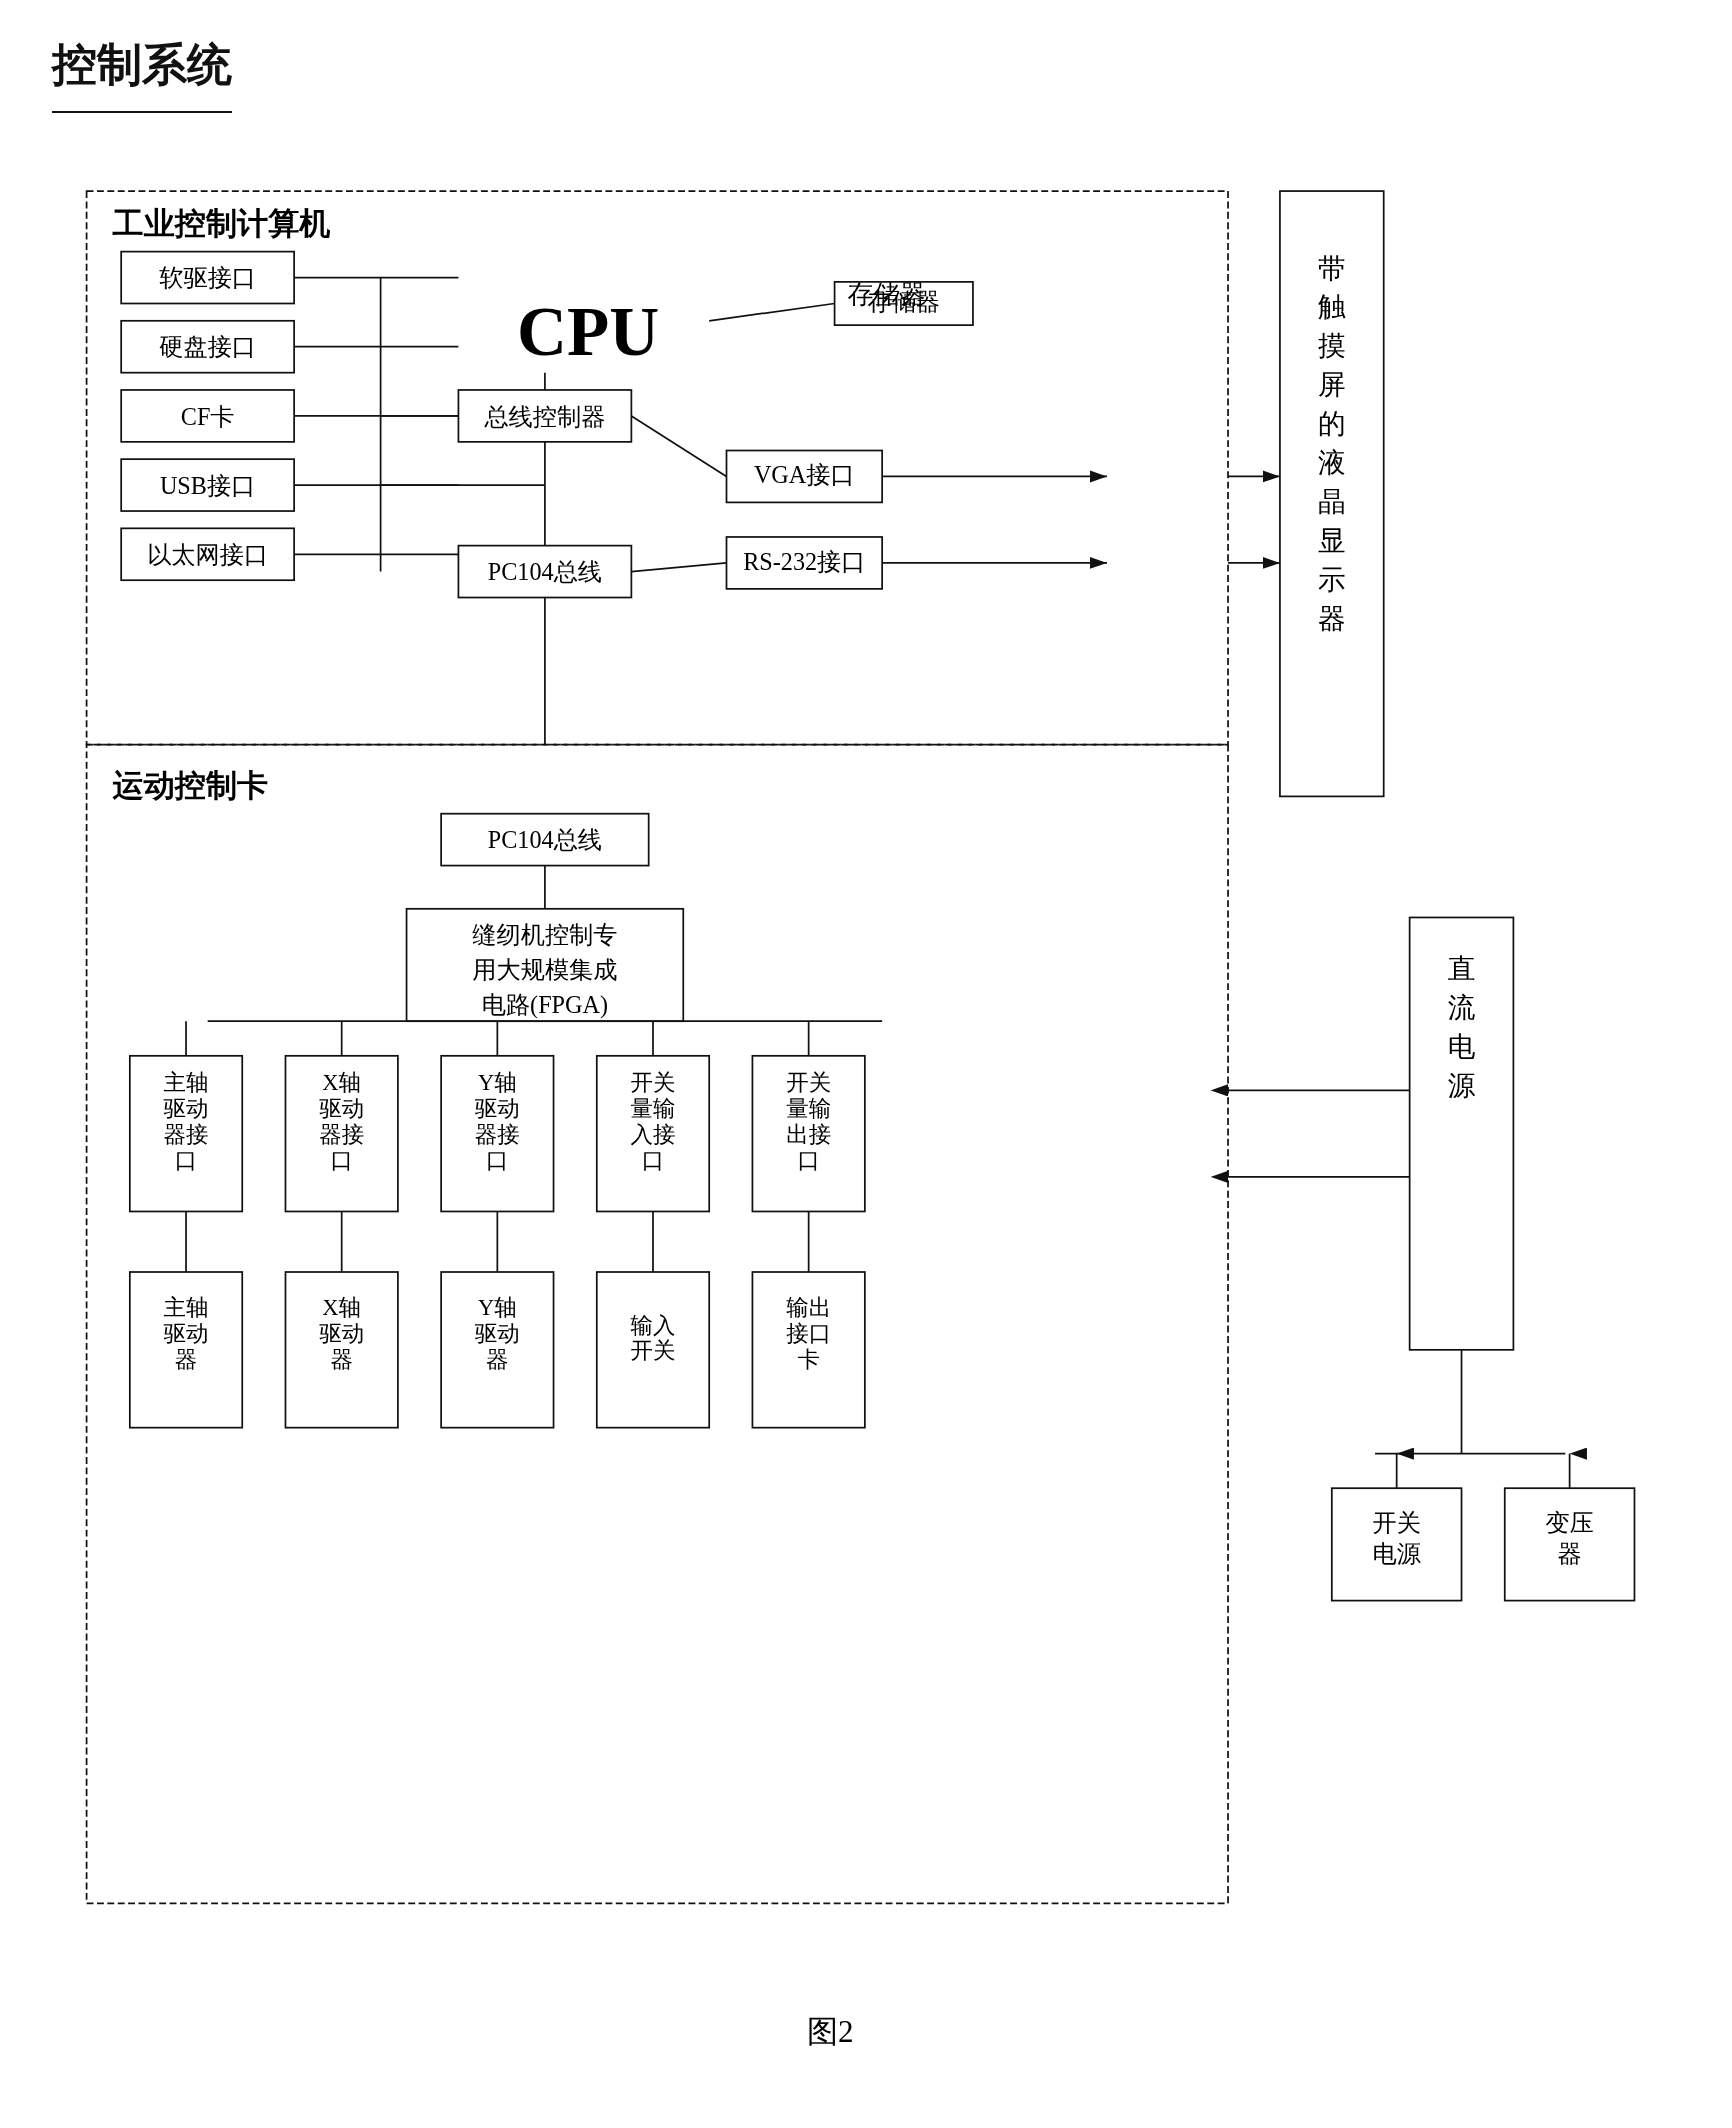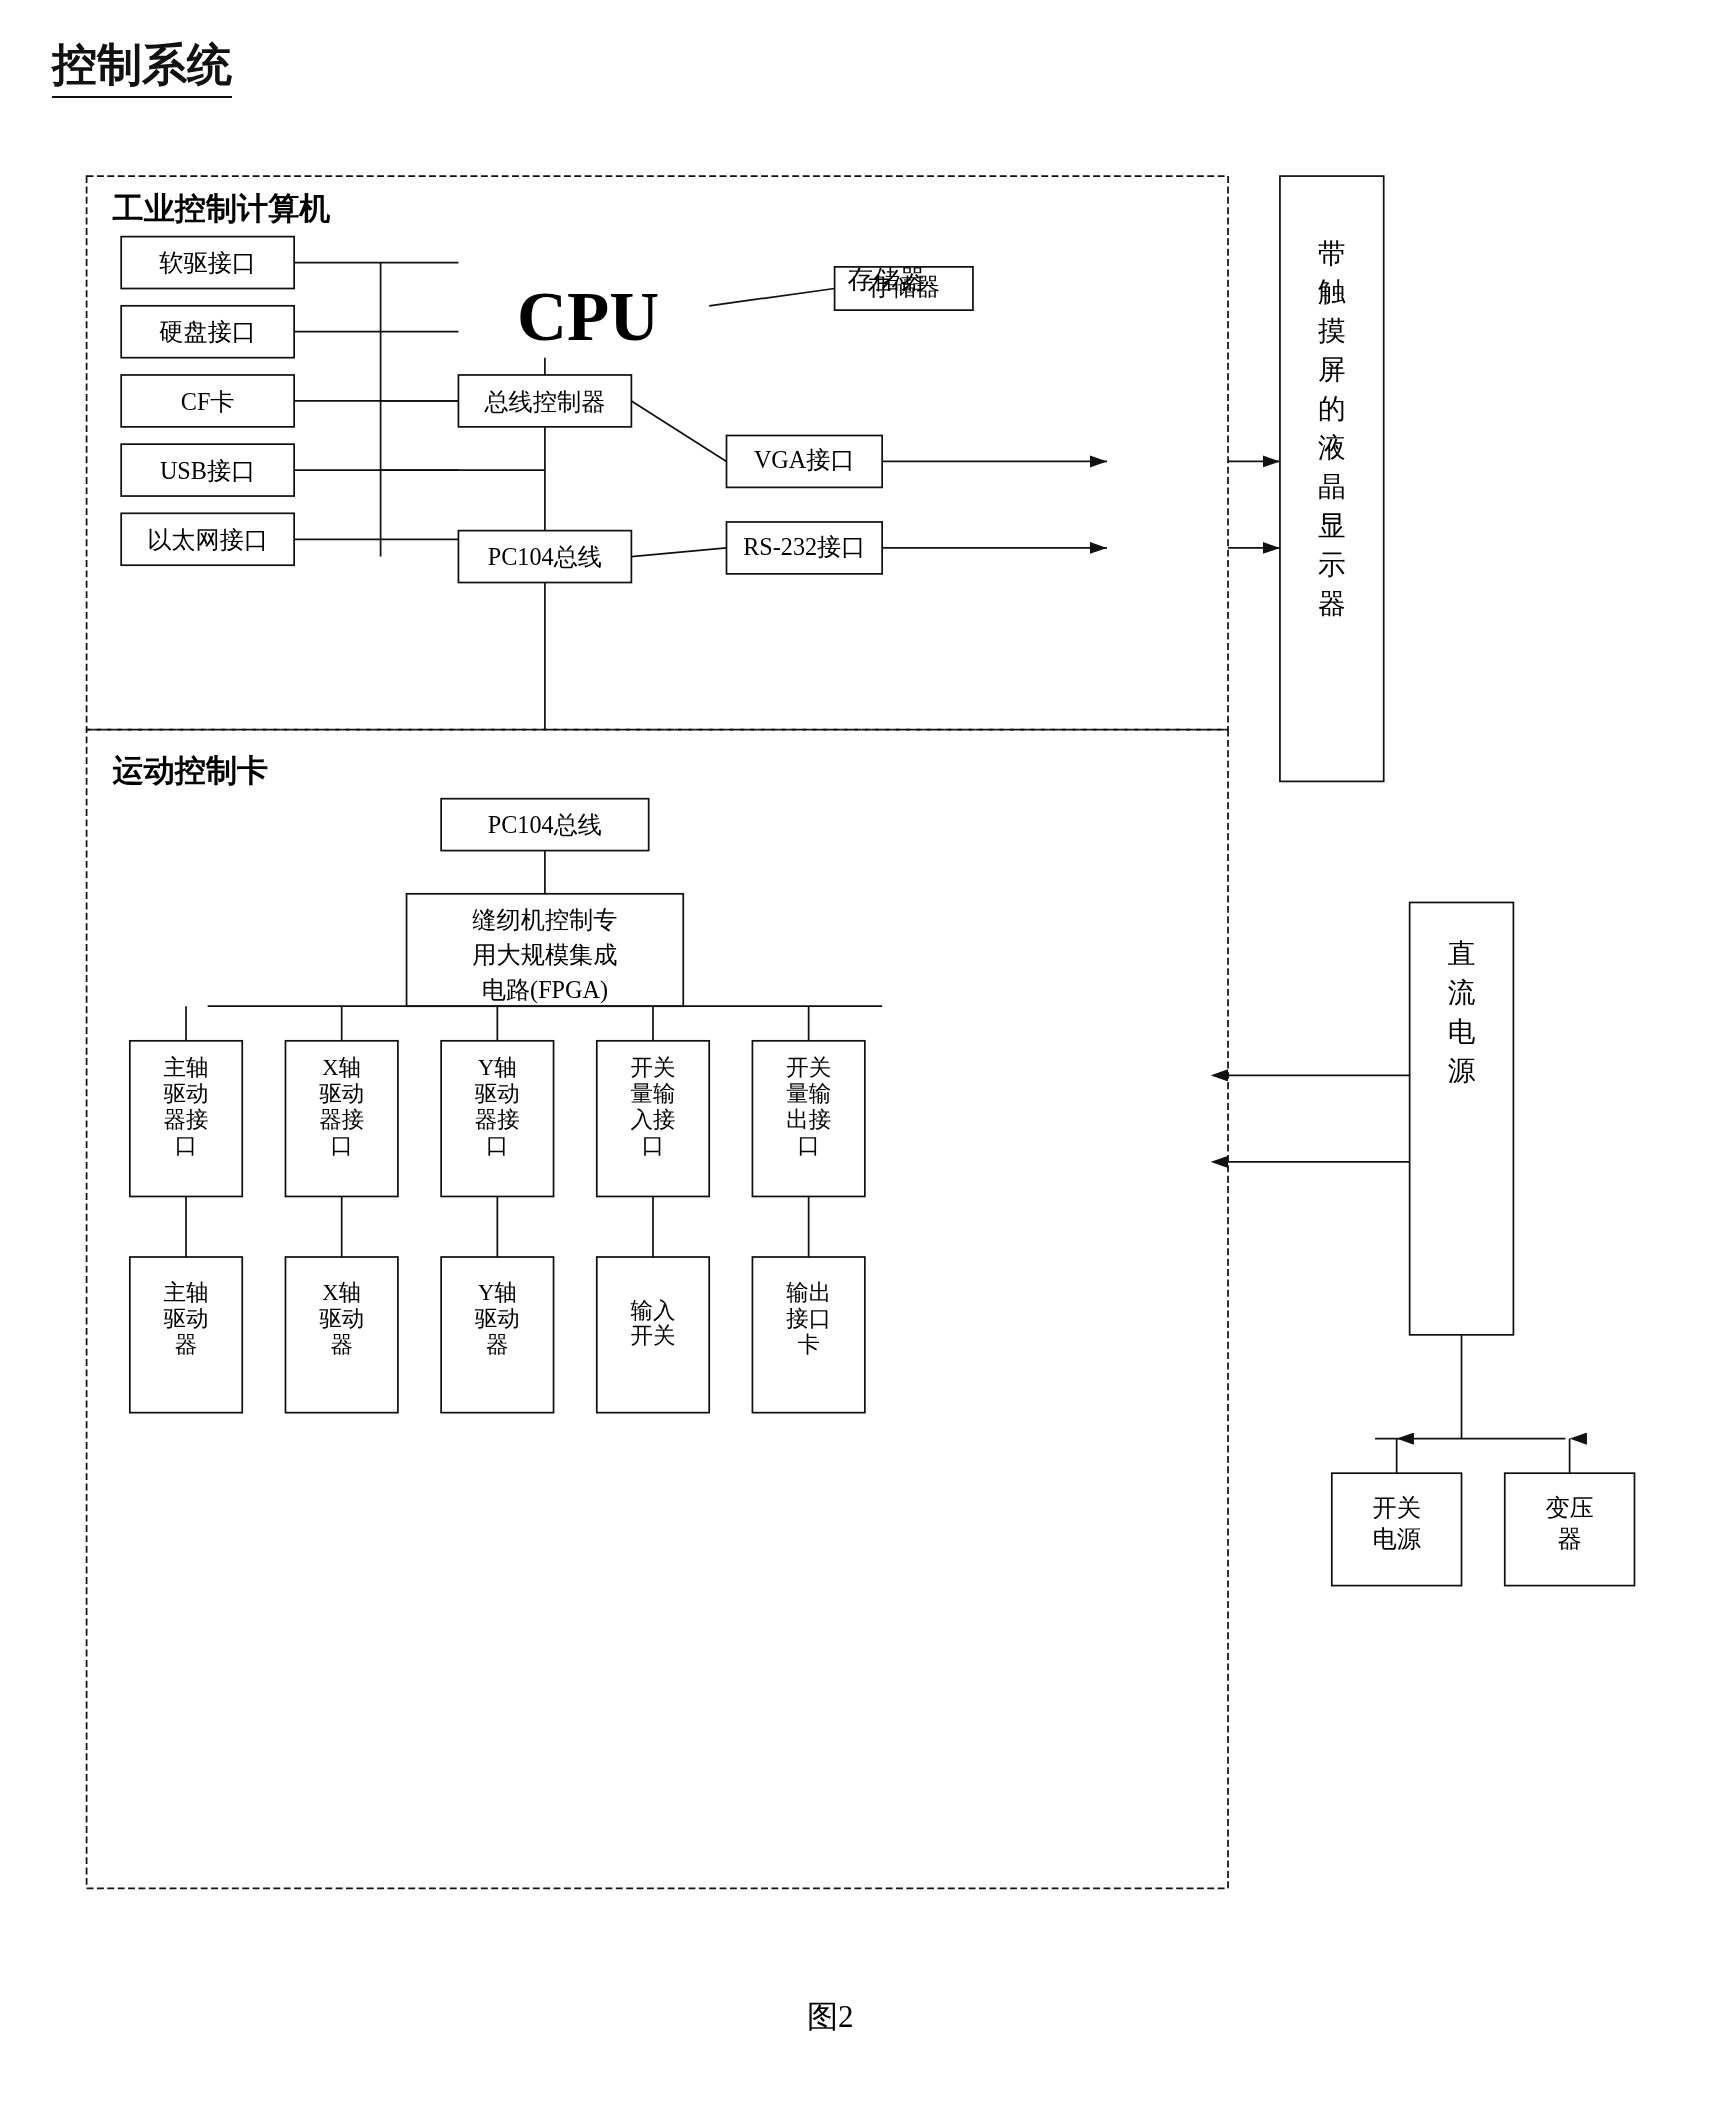--- a/index.html
+++ b/index.html
@@ -10,21 +10,21 @@
       min-height: 2128px;
       padding: 35px 52px;
       color: #111;
     }
 
     .page-title {
       font-size: 45px;
       font-weight: bold;
       margin-bottom: 26px;
       border-bottom: 2.6px solid #111;
-      padding-bottom: 1px;
+      padding-bottom: 16px;
       display: inline-block;
     }
 
     
     .diagram-svg-container {
       position: relative;
       width: 1608px;
       margin: 0 auto;
     }
   </style>

